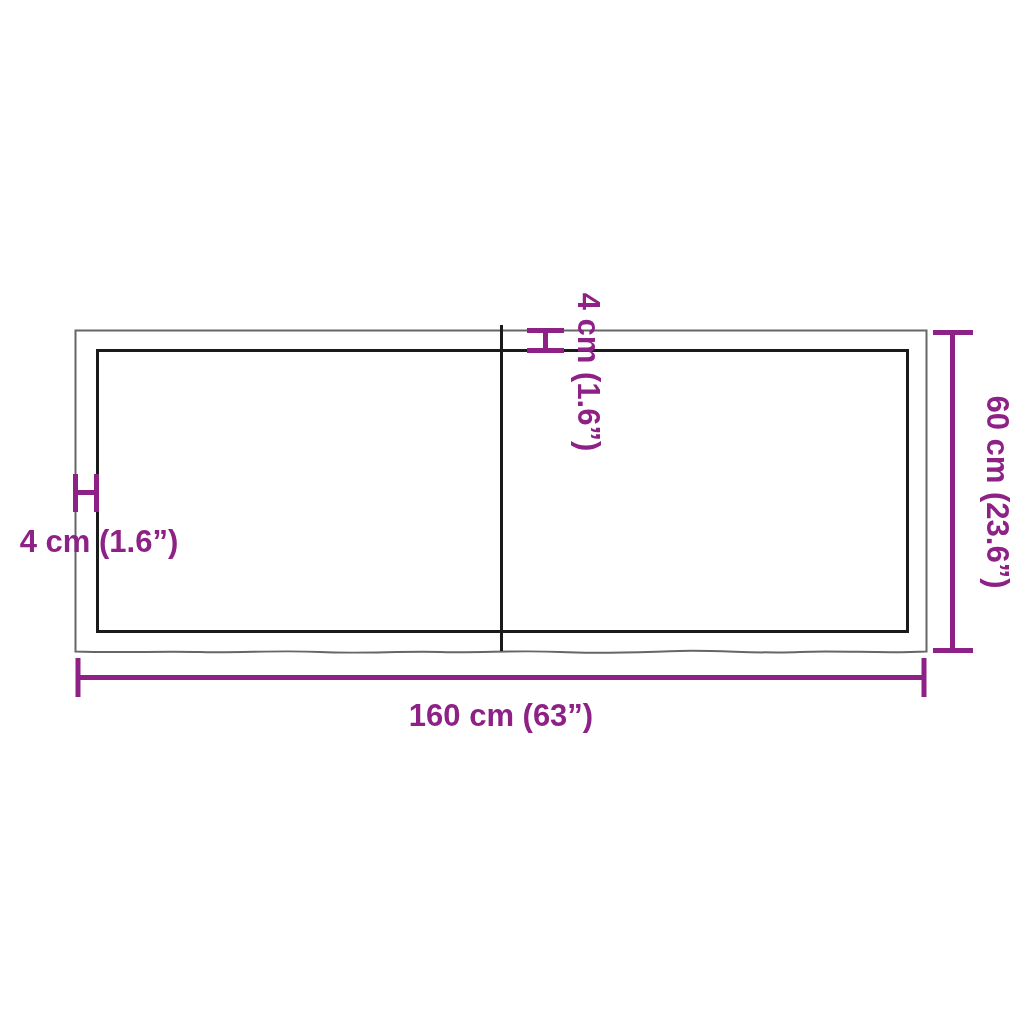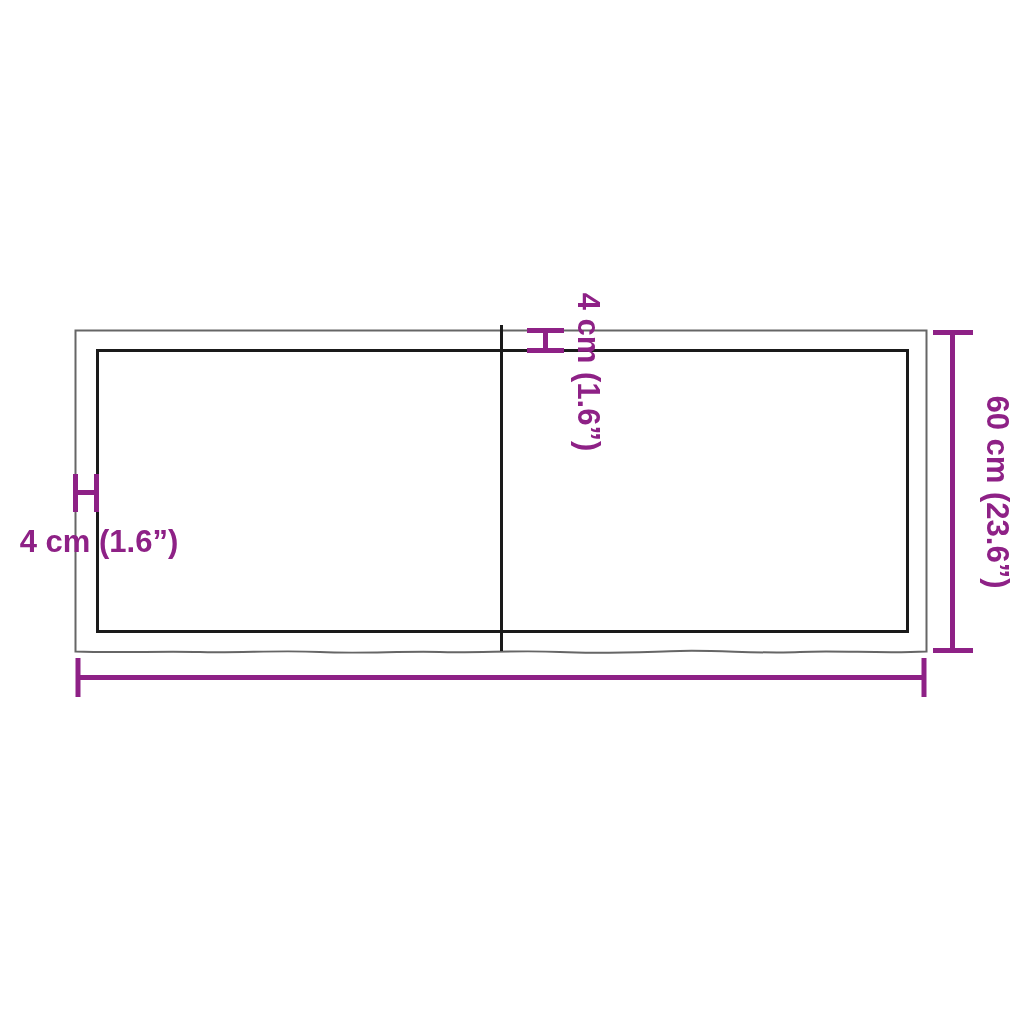--- a/index.html
+++ b/index.html
@@ -69,20 +69,21 @@
       <path class="dim" d="M73,492.5 L99,492.5"></path>
     </g>
 
     <g>
       <path class="dim" d="M527,330.5 L564,330.5"></path>
       <path class="dim" d="M527,350.5 L564,350.5"></path>
       <path class="dim" d="M545.5,328 L545.5,353"></path>
     </g>
   </svg>
 
+  <div class="dim-label lbl-width">160 cm (63”)</div>
 
   <div class="dim-label lbl-height">60 cm (23.6”)</div>
 
   <div class="dim-label lbl-thick-left">4 cm (1.6”)</div>
 
   <div class="dim-label lbl-thick-top">4 cm (1.6”)</div>
 
 </div>
 
 </body></html>

